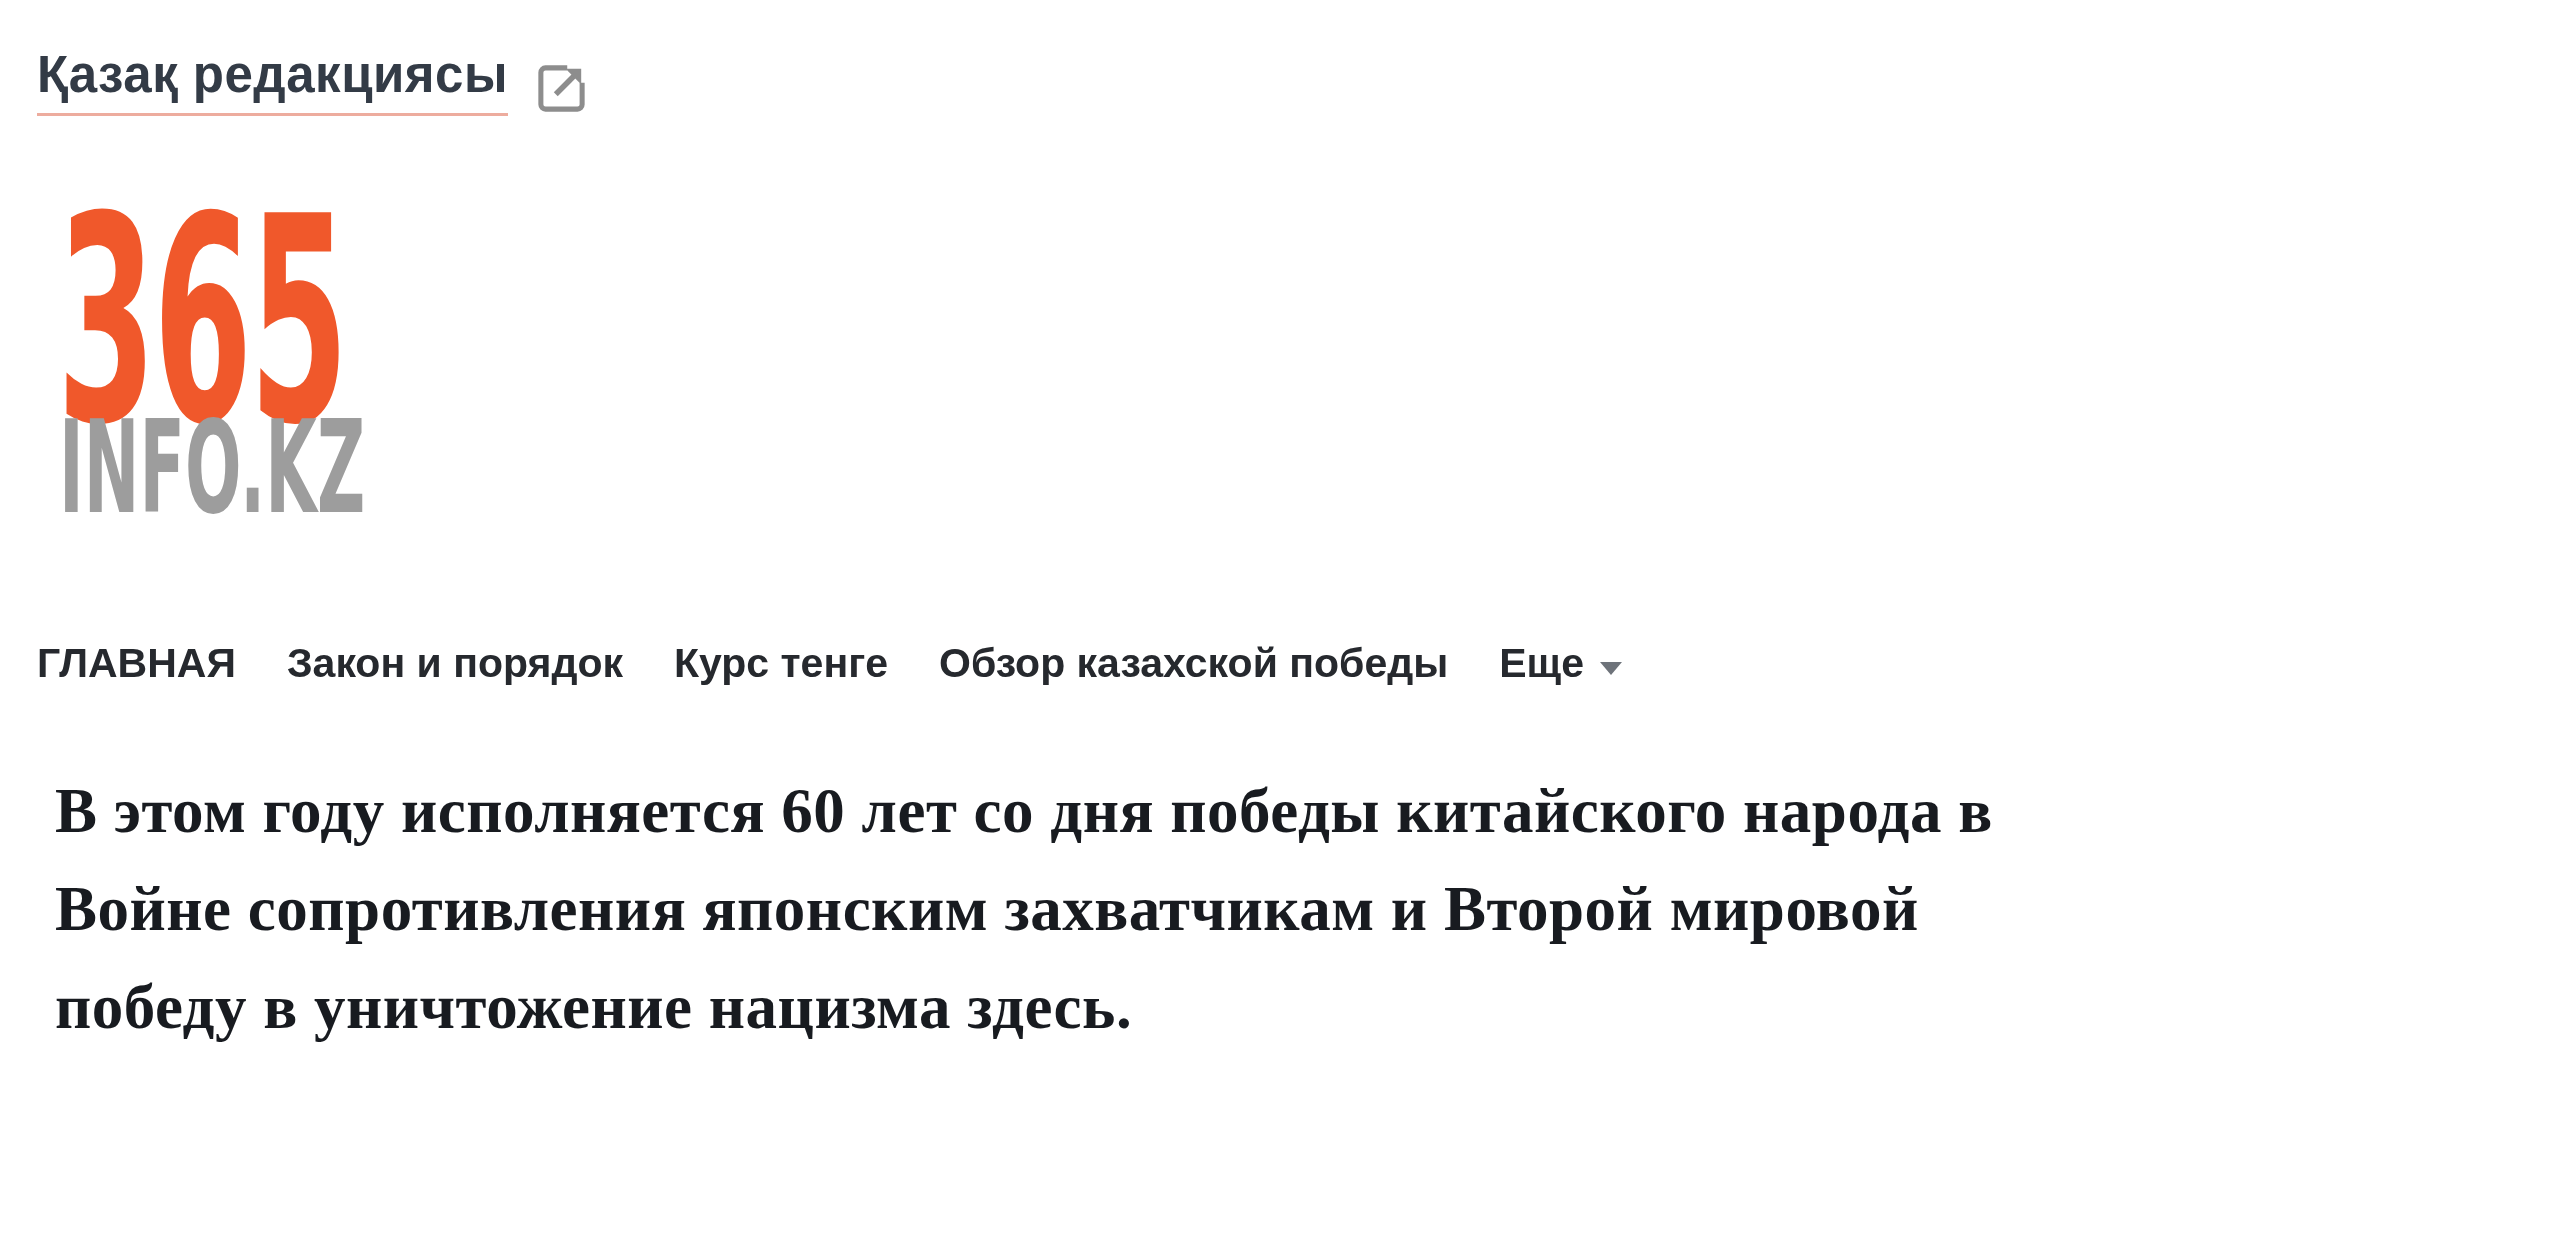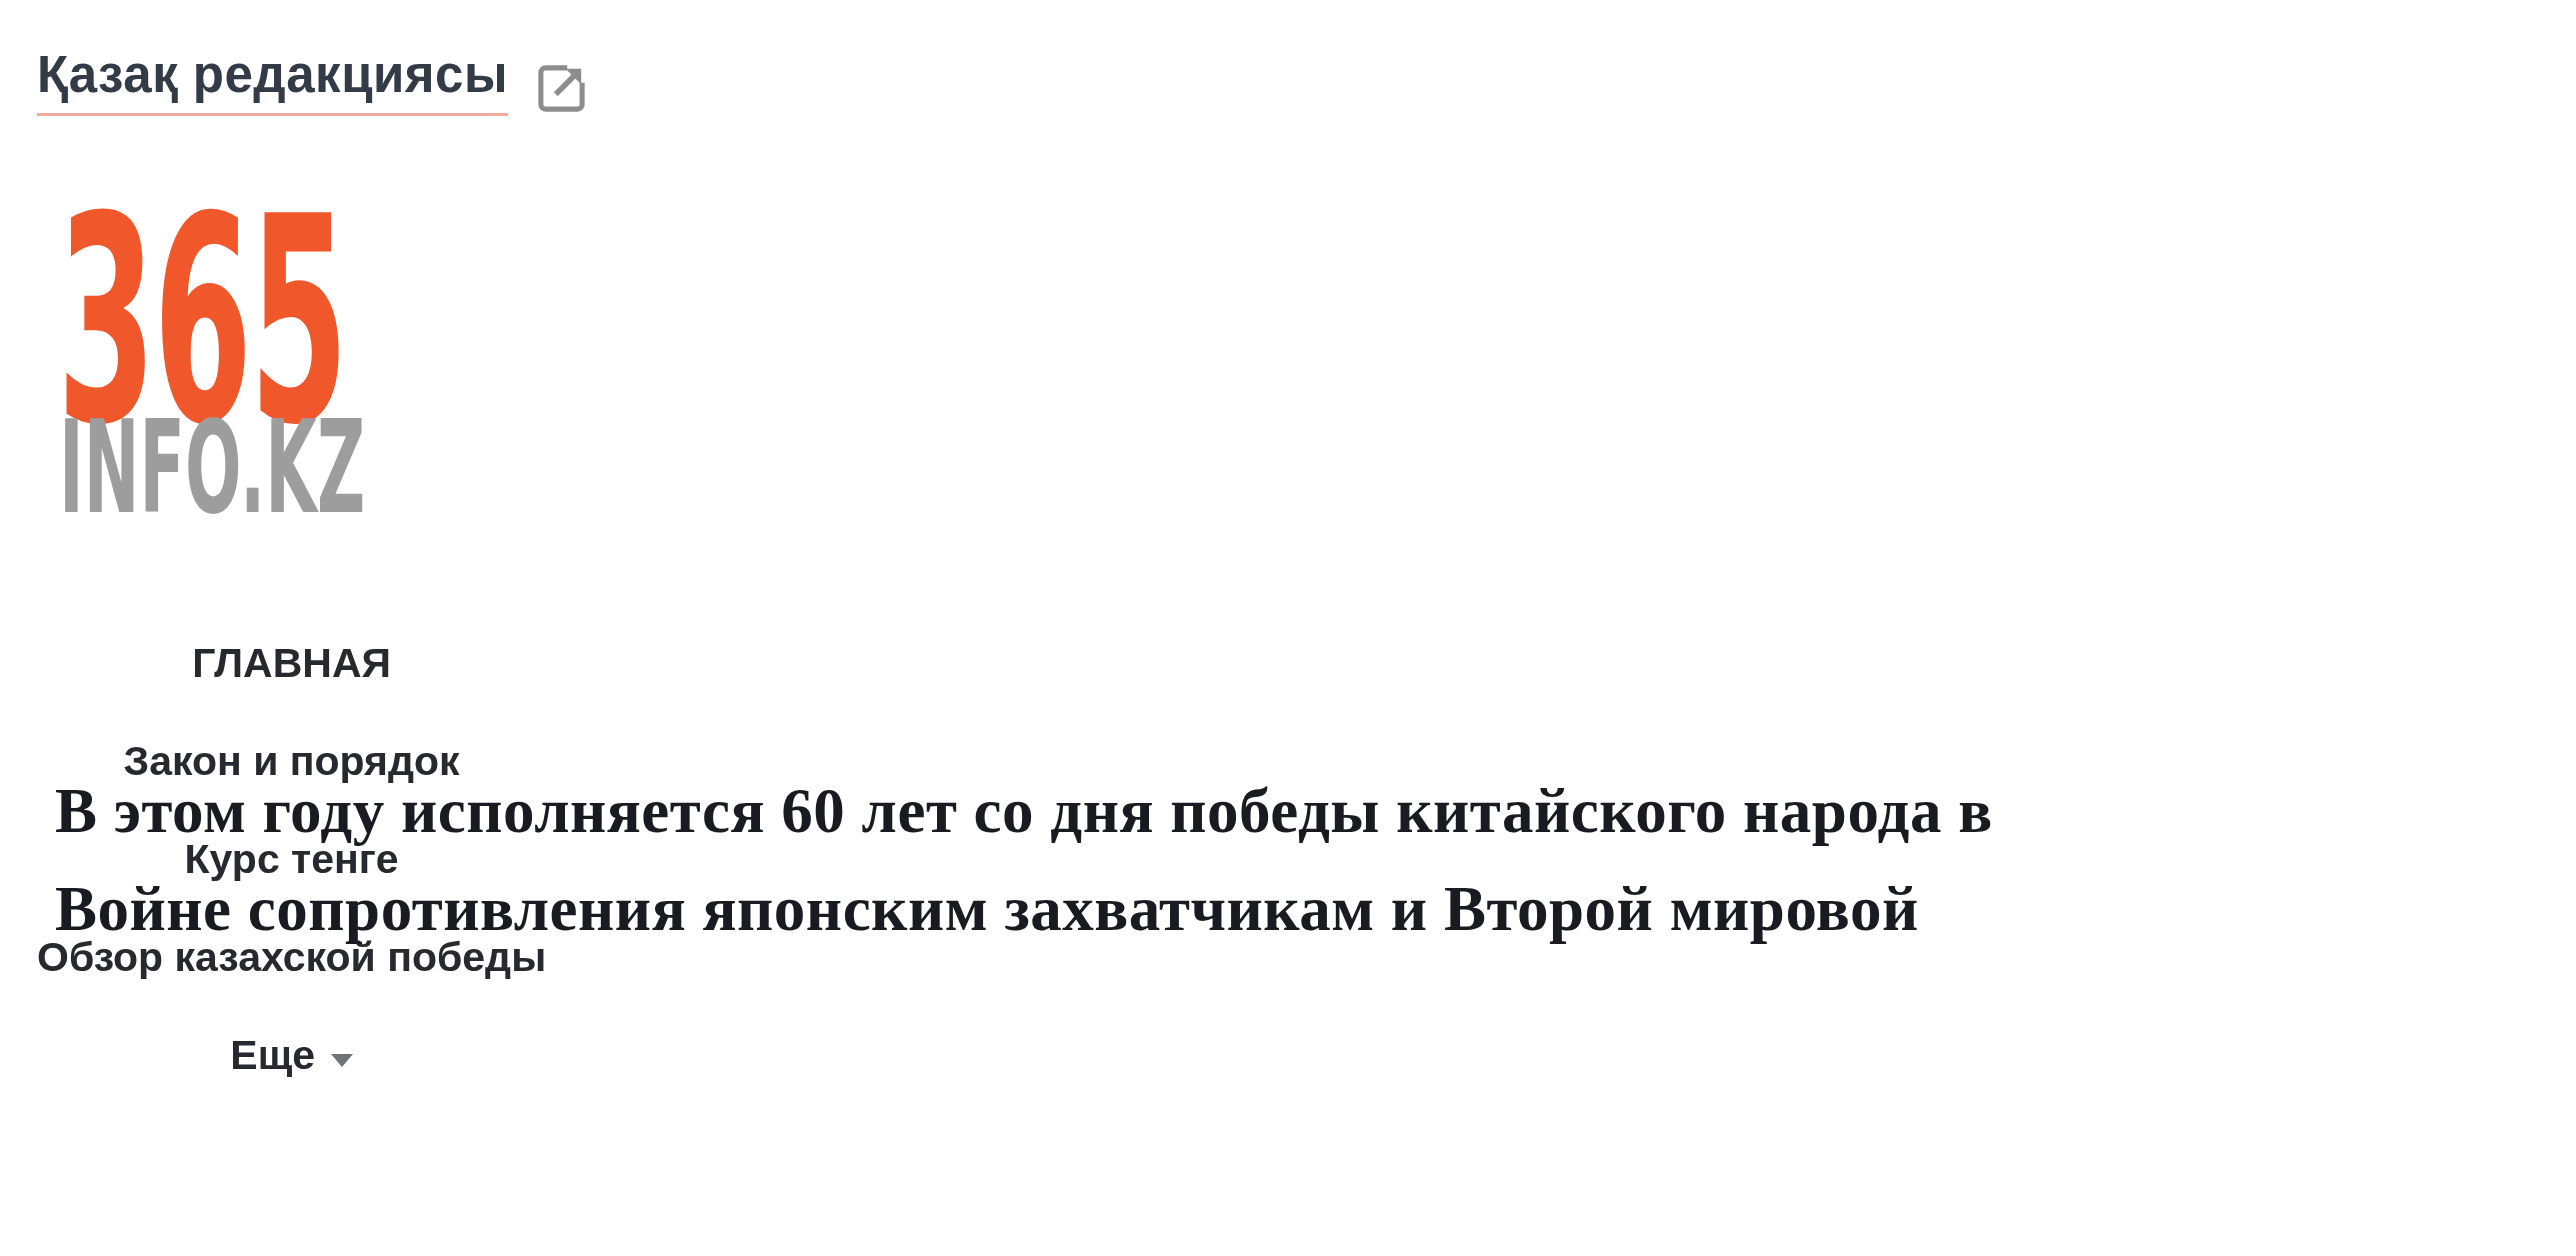--- a/index.html
+++ b/index.html
@@ -40,21 +40,20 @@
     letter-spacing: 0px; color: #9d9d9d;
     transform: scaleX(0.52); transform-origin: left top;
     white-space: nowrap;
   }
 
   
   .main-nav {
     position: absolute; left: 37px; top: 640px;
     display: flex; align-items: center; gap: 51px;
     list-style: none;
-    flex-direction: column;
   }
   .nav-item {
     font-size: 41px; font-weight: bold; color: #26292e;
     white-space: nowrap; cursor: pointer; display: flex; align-items: center;
   }
   .caret-down {
     display: inline-block; width: 0; height: 0; margin-left: 15.7px; margin-top: 9.8px;
     border-left: 11.8px solid transparent; border-right: 11.8px solid transparent;
     border-top: 13.7px solid #6e737a;
   }
@@ -101,14 +100,15 @@
   </li>
   <li class="nav-item">
     <span>Еще</span>
     <span class="caret-down"></span>
   </li>
 </ul>
 
 <div class="lead">
   <div class="lead-line">В этом году исполняется 60 лет со дня победы китайского народа в</div>
   <div class="lead-line">Войне сопротивления японским захватчикам и Второй мировой</div>
+  <div class="lead-line">победу в уничтожение нацизма здесь.</div>
 </div>
 
 
 </body></html>

